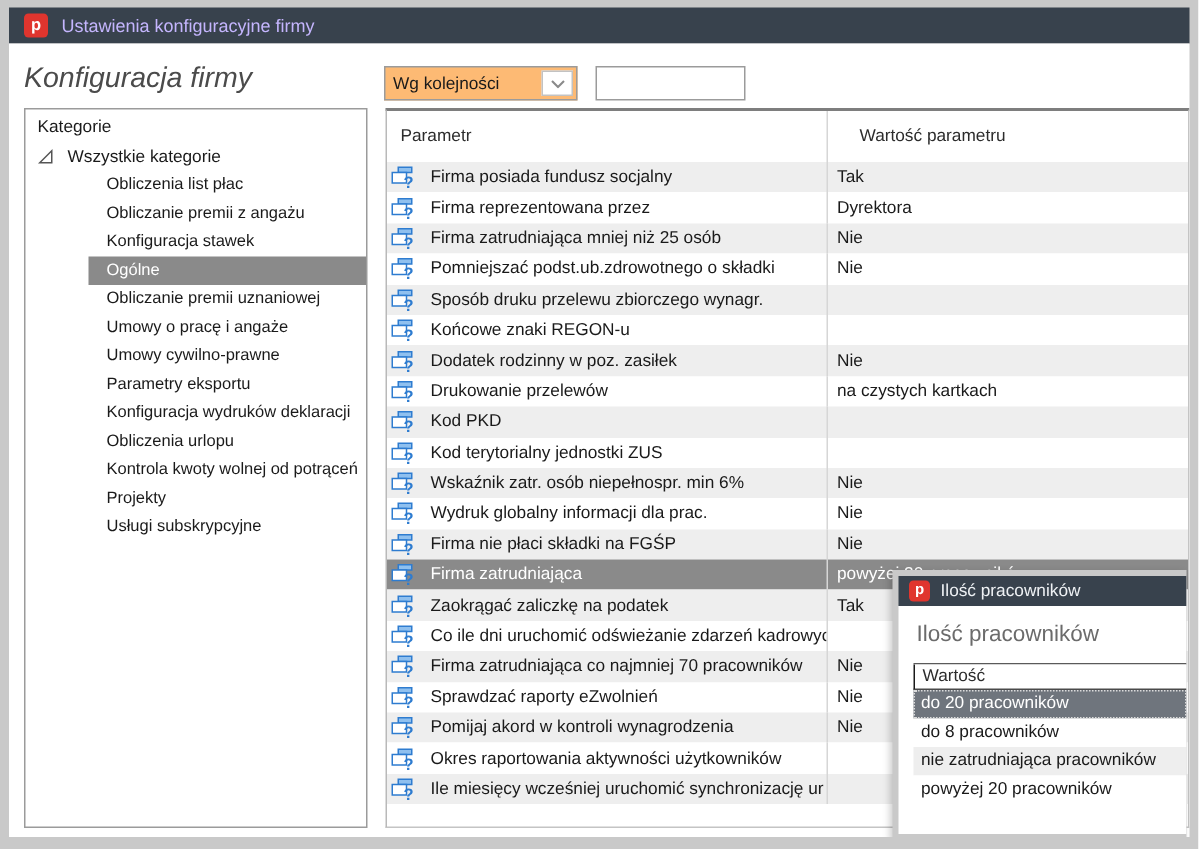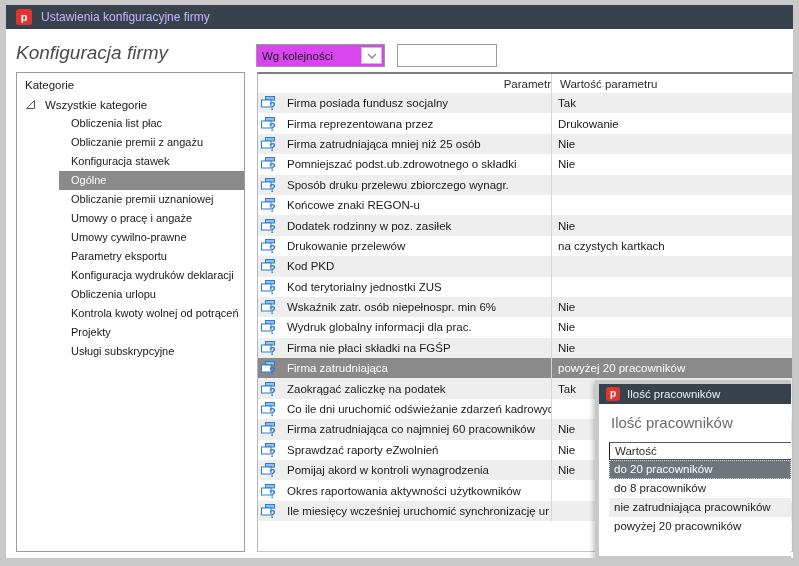--- a/index.html
+++ b/index.html
@@ -11,45 +11,45 @@
   .titlebar { position:absolute; left:6px; top:5px; width:787px; height:24px;
     background:var(--titlebar_bg,#38424d); display:flex; align-items:center; padding-left:10px; gap:9px; }
   .app-icon { width:16px; height:16px; border-radius:3px; background:var(--accent_red,#e0352e);
     color:#fff; font-size:11px; font-weight:bold; display:flex; align-items:center; justify-content:center; line-height:1; }
   .titlebar .title { color:#c4b5fd; font-size:12px; }
 
   .body { position:absolute; left:6px; top:29px; width:787px; height:529px; background:#fff; overflow:hidden; }
 
   .page-title { position:absolute; left:10px; top:13px; font-size:19px; color:#4b4b4b;font-style:italic; }
 
-  .combo { position:absolute; left:250px; top:15px; width:129px; height:23px; background:#d946ef;
+  .combo { position:absolute; left:250px; top:15px; width:129px; height:23px; background:#fdba74;
     border:1px solid #9b9b9b; display:flex; align-items:center; }
   .combo-text { flex:1; font-size:11.5px; color:#1a1a1a; padding-left:5px; white-space:nowrap; overflow:hidden; }
   .combo-btn { width:21px; height:17px; margin:2px; border:1px solid #c2c2c2; display:flex;
     align-items:center; justify-content:center; background:#fff; }
   .filter-input { position:absolute; left:391px; top:15px; width:100px; height:23px;
     border:1px solid #9b9b9b; font-size:11.5px; padding:0 4px; outline:none; font-family:inherit; }
 
   
   .categories { position:absolute; left:10px; top:43px; width:229px; height:480px;
     border:1px solid #9b9b9b; background:#fff; overflow:hidden; }
   .cat-header { font-size:11.5px; color:#1a1a1a; padding:6px 0 0 8px; height:22px; }
   .tree-root { height:19px; display:flex; align-items:center; gap:9px; padding-left:8px;
     font-size:11.5px; color:#1a1a1a; }
   .tree-item { height:19px; line-height:19px; margin-left:42px; width:185px; padding-left:12px;
     font-size:11px; color:#1a1a1a; white-space:nowrap; overflow:hidden; }
   .tree-item.selected { background:var(--selection_gray,#8a8a8a); color:#fff; }
 
   
   .paramtable { position:absolute; left:251px; top:43px; width:536px; height:480px; background:#fff;
     border-top:2px solid #7e7e7e; border-left:1px solid #b9b9b9; border-right:1px solid #c4c4c4; border-bottom:1px solid #c4c4c4; }
-  .thead { height:19px; display:grid; grid-template-columns:293px 1fr; align-items:center;text-align:right; }
+  .thead { height:34px; display:grid; grid-template-columns:293px 1fr; align-items:center; }
   .th { font-size:11.5px; color:#2c2c2c; white-space:nowrap; overflow:hidden; }
   .th.param { padding-left:9px; }
-  .th.value { padding-left:8px; border-left:1px solid #d6d6d6; height:100%; display:flex; align-items:center; }
+  .th.value { padding-left:21px; border-left:1px solid #d6d6d6; height:100%; display:flex; align-items:center; }
   .prow { height:20.4px; display:grid; grid-template-columns:293px 1fr; align-items:stretch; background:#fff; }
   #rows .prow:nth-child(odd) { background:var(--row_shade,#eeeeee); }
   #rows .prow.selected { background:var(--selection_gray,#8a8a8a); }
   #rows .prow.selected .cell-param span, #rows .prow.selected .cell-value { color:#fff; }
   .cell-param { display:flex; align-items:center; gap:11px; padding-left:2px;
     font-size:11.5px; color:#1a1a1a; white-space:nowrap; overflow:hidden; }
   .cell-param svg { flex:0 0 auto; }
   .cell-value { border-left:1px solid #d6d6d6; padding-left:6px; font-size:11.5px; color:#1a1a1a;
     display:flex; align-items:center; white-space:nowrap; overflow:hidden; }
 
@@ -141,21 +141,21 @@
           </div>
           <div class="prow">
             <div class="cell-param">
               <svg width="16" height="16" viewBox="0 0 16 16">
                 <rect x="5.5" y="1.5" width="9" height="3.5" fill="#8fc0ef" stroke="#2e7cd0"></rect>
                 <rect x="1.5" y="5" width="9.5" height="7" fill="#fff" stroke="#2e7cd0"></rect>
                 <text x="9" y="15" font-size="11" font-weight="bold" fill="#2e7cd0" font-family="Liberation Sans, sans-serif">?</text>
               </svg>
               <span>Firma reprezentowana przez</span>
             </div>
-            <div class="cell-value">Drukowanie</div>
+            <div class="cell-value">Dyrektora</div>
           </div>
           <div class="prow">
             <div class="cell-param">
               <svg width="16" height="16" viewBox="0 0 16 16">
                 <rect x="5.5" y="1.5" width="9" height="3.5" fill="#8fc0ef" stroke="#2e7cd0"></rect>
                 <rect x="1.5" y="5" width="9.5" height="7" fill="#fff" stroke="#2e7cd0"></rect>
                 <text x="9" y="15" font-size="11" font-weight="bold" fill="#2e7cd0" font-family="Liberation Sans, sans-serif">?</text>
               </svg>
               <span>Firma zatrudniająca mniej niż 25 osób</span>
             </div>
@@ -304,21 +304,21 @@
             </div>
             <div class="cell-value"></div>
           </div>
           <div class="prow">
             <div class="cell-param">
               <svg width="16" height="16" viewBox="0 0 16 16">
                 <rect x="5.5" y="1.5" width="9" height="3.5" fill="#8fc0ef" stroke="#2e7cd0"></rect>
                 <rect x="1.5" y="5" width="9.5" height="7" fill="#fff" stroke="#2e7cd0"></rect>
                 <text x="9" y="15" font-size="11" font-weight="bold" fill="#2e7cd0" font-family="Liberation Sans, sans-serif">?</text>
               </svg>
-              <span>Firma zatrudniająca co najmniej 60 pracowników</span>
+              <span>Firma zatrudniająca co najmniej 70 pracowników</span>
             </div>
             <div class="cell-value">Nie</div>
           </div>
           <div class="prow">
             <div class="cell-param">
               <svg width="16" height="16" viewBox="0 0 16 16">
                 <rect x="5.5" y="1.5" width="9" height="3.5" fill="#8fc0ef" stroke="#2e7cd0"></rect>
                 <rect x="1.5" y="5" width="9.5" height="7" fill="#fff" stroke="#2e7cd0"></rect>
                 <text x="9" y="15" font-size="11" font-weight="bold" fill="#2e7cd0" font-family="Liberation Sans, sans-serif">?</text>
               </svg>

